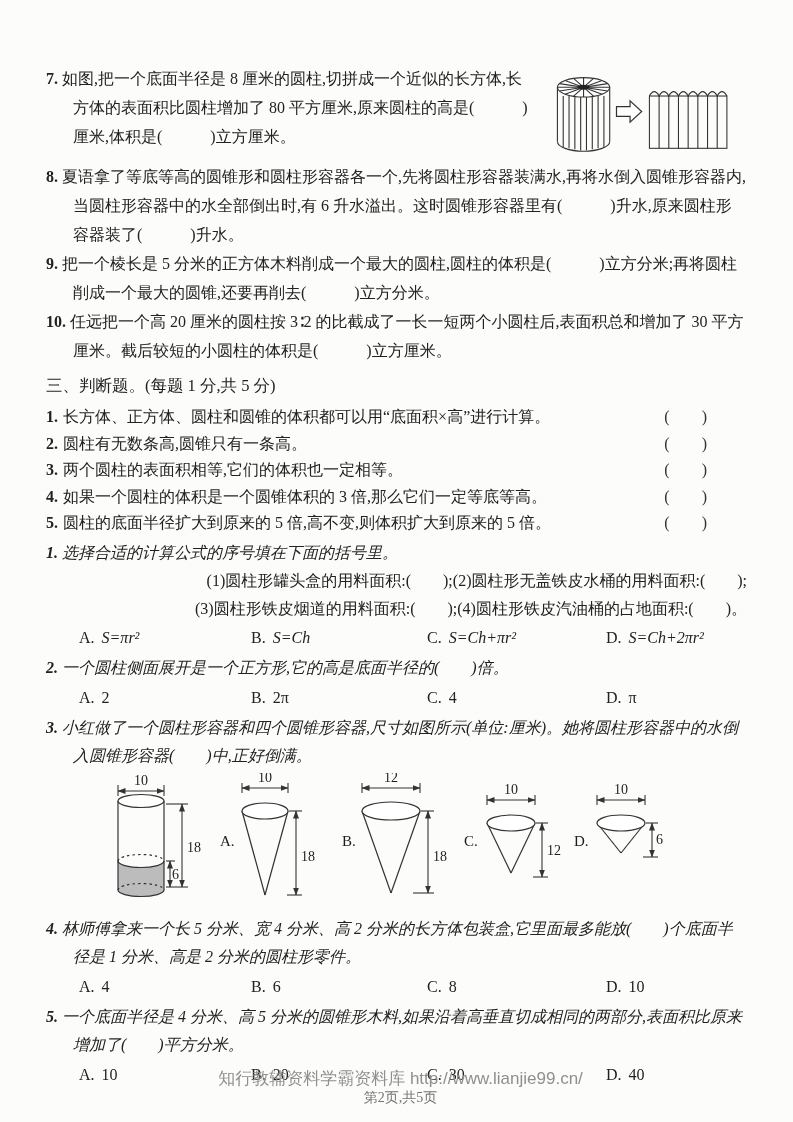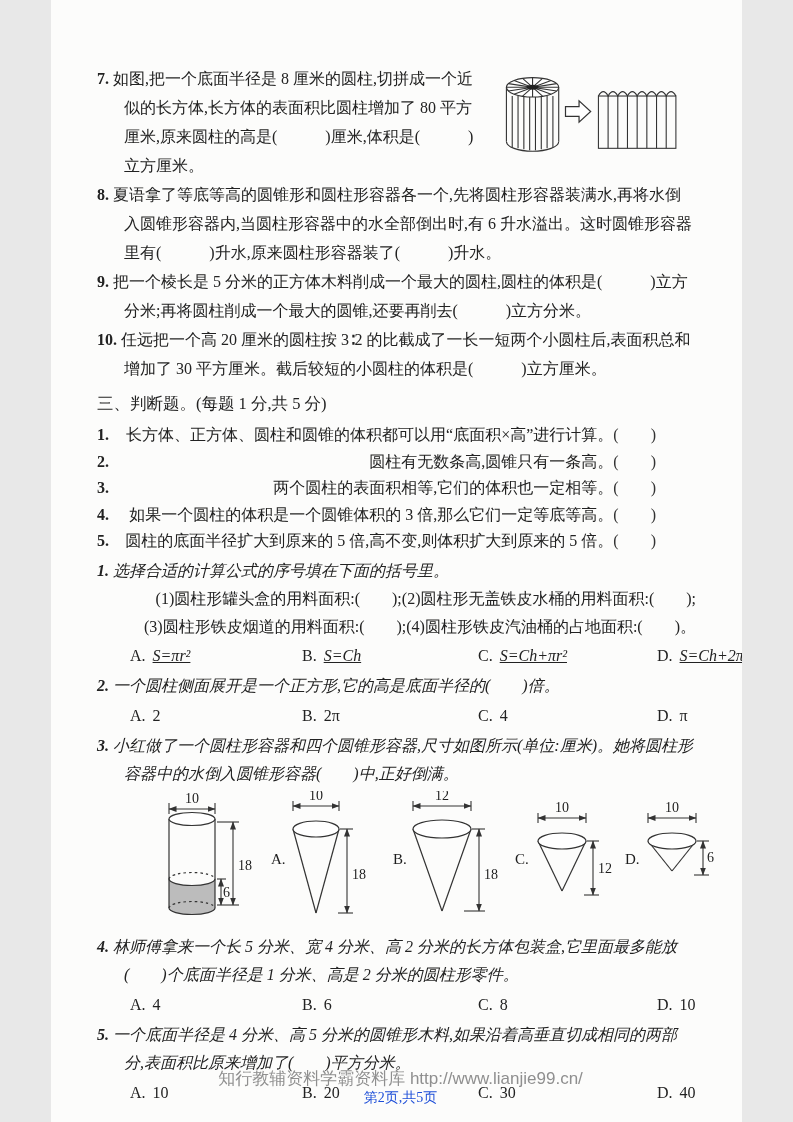--- a/index.html
+++ b/index.html
@@ -1,55 +1,55 @@
 <!DOCTYPE html>
 <html><head>
 <meta charset="utf-8">
 <style>
   html,body{margin:0;padding:0;background:#e8e8e8;}
   .page{
-    position:relative;width:691px;height:1122px;margin:0 auto;
+    position:relative;width:793px;height:1122px;margin:0 auto;
     background:#fcfcfb;color:#222;
     font-family:"Liberation Serif","DejaVu Serif",serif;
     overflow:hidden;
   }
   .content{padding:64px 46px 0 46px;font-size:16px;}
   
   .q{line-height:29px;}
   .q p{margin:0;padding-left:27px;text-indent:-27px;}
   .qnum{font-weight:bold;margin-right:4px;}
   .fig7{float:right;width:200px;height:92px;margin:2px 0 4px 10px;}
   .clear{clear:both;}
   
   .sec-h{margin:7px 0 5px 0;line-height:27px;font-size:16.5px;}
   .sec-h .t{font-weight:normal;}
   
   .jrow{display:flex;line-height:26.5px;}
   .jrow .jnum{font-weight:bold;margin-right:5px;}
-  .jrow .jtext{flex:1;text-align:right;}
+  .jrow .jtext{flex:1;}
   .jrow .jparen{margin-right:40px;color:#333;}
   
   .cq{line-height:28.5px;margin-top:2px;}
   .cq p{margin:0;padding-left:27px;text-indent:-27px;font-style:italic;}
   .sub{padding-left:27px;line-height:28px;text-align:right;}
   .opts{display:grid;grid-template-columns:172px 176px 179px 1fr;
         padding-left:33px;line-height:29px;}
   .opts .opt-label{margin-right:7px;}
-  .formulas .opt-text{font-style:italic;text-decoration:underline;}
+  .formulas .opt-text{font-style:italic;}
   
   .fig3{margin:2px 0 0 14px;height:140px;}
   svg text{font-family:"Liberation Serif","DejaVu Serif",serif;fill:#1d1d1d;}
   svg .dim{font-size:14px;}
   svg .lab{font-size:15px;}
   svg line,svg path,svg ellipse,svg polygon{vector-effect:non-scaling-stroke;}
   
   .footer{position:absolute;left:8px;right:0;bottom:16px;text-align:center;}
   .footer .site{font-family:"Liberation Sans","DejaVu Sans",sans-serif;
     font-size:17px;color:#8f8f8f;line-height:20px;}
-  .footer .pageno{font-size:14px;color:#1d4ed8;line-height:17px;}
+  .footer .pageno{font-size:14px;color:#737373;line-height:17px;}
 </style>
 </head>
 <body>
 
 <div class="page">
   <div class="content">
 
     <section>
 
       <div class="q">

